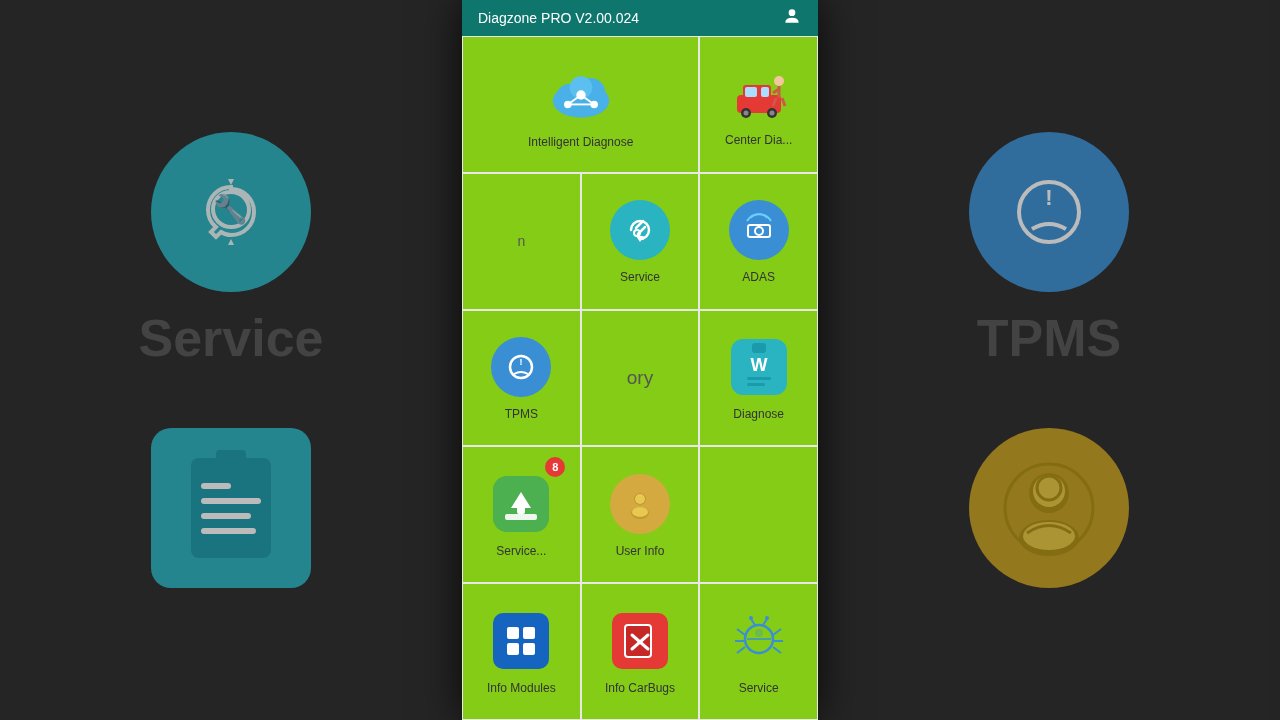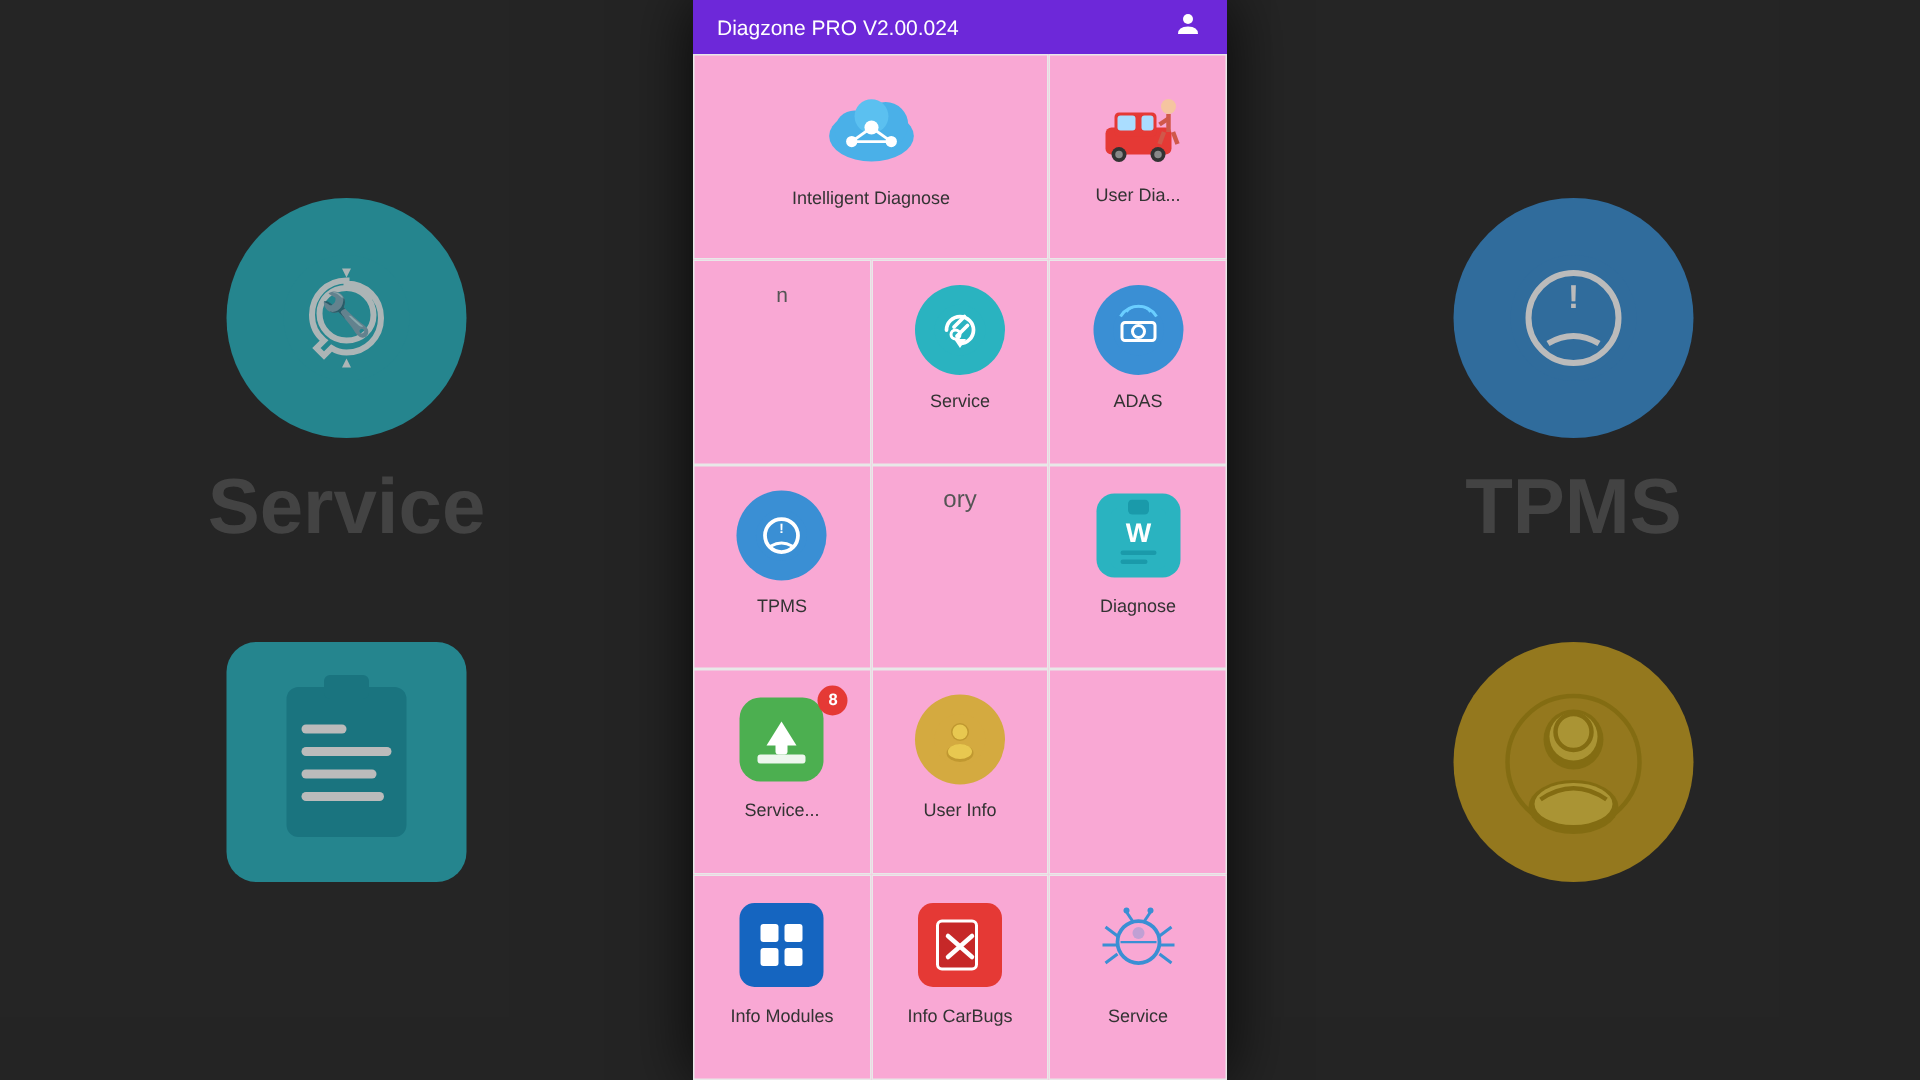--- a/index.html
+++ b/index.html
@@ -65,21 +65,21 @@
       height: 720px;
       background: #fff;
       box-shadow: 0 0 40px rgba(0,0,0,0.8);
       z-index: 10;
       overflow: hidden;
       display: flex;
       flex-direction: column;
     }
 
     .header {
-      background: #6d28d9;
+      background: #0f766e;
       height: 36px;
       display: flex;
       align-items: center;
       justify-content: space-between;
       padding: 0 16px;
       flex-shrink: 0;
     }
 
     .header-title {
       color: white;
@@ -89,25 +89,25 @@
 
     .header-user-icon {
       color: white;
       font-size: 18px;
     }
 
     .grid-item {
       display: flex;
       flex-direction: column;
       align-items: center;
-      justify-content: flex-start;
+      justify-content: center;
       padding: 14px 8px;
       border: 0.5px solid #e8e8e8;
       cursor: pointer;
-      background: #f9a8d4;
+      background: #84cc16;
       position: relative;
     }
 
     
     .wide-item {
       grid-column: span 2;
       border: 0.5px solid #e8e8e8;
     }
 
     .item-icon {
@@ -284,21 +284,21 @@
           <circle cx="17" cy="50" r="2.5" fill="#888"></circle>
           <circle cx="43" cy="50" r="2.5" fill="#888"></circle>
 
           <circle cx="50" cy="18" r="5" fill="#f5c5a0"></circle>
           <line x1="50" y1="23" x2="50" y2="35" stroke="#d0584a" stroke-width="3"></line>
           <line x1="44" y1="30" x2="50" y2="26" stroke="#d0584a" stroke-width="3"></line>
           <line x1="47" y1="35" x2="44" y2="43" stroke="#d0584a" stroke-width="3"></line>
           <line x1="53" y1="35" x2="56" y2="43" stroke="#d0584a" stroke-width="3"></line>
         </svg>
       </div>
-      <span class="item-label">User Dia...</span>
+      <span class="item-label">Center Dia...</span>
     </div>
 
     <div class="grid-item" style="overflow:hidden;">
       <span class="item-label" style="font-size:14px;color:#555;">n</span>
     </div>
 
     <div class="grid-item">
       <div class="item-icon">
         <div class="circle-icon ci-teal">
           <svg width="38" height="38" viewBox="0 0 38 38">
@@ -342,21 +342,21 @@
             <circle cx="19" cy="19" r="11" fill="none" stroke="white" stroke-width="2.5"></circle>
             <text x="19" y="17" text-anchor="middle" font-size="9" fill="white" font-weight="bold">!</text>
             <path d="M12 26 Q19 22 26 26" stroke="white" stroke-width="2" fill="none" stroke-linecap="round"></path>
           </svg>
         </div>
       </div>
       <span class="item-label">TPMS</span>
     </div>
 
     <div class="grid-item" style="overflow:hidden;">
-      <span class="item-label" style="font-size:16px;color:#555;">ory</span>
+      <span class="item-label" style="font-size:19px;color:#555;">ory</span>
     </div>
 
     <div class="grid-item">
       <div class="item-icon">
         <div class="square-icon si-teal">
           <svg width="40" height="48" viewBox="0 0 40 48">
 
             <rect x="2" y="6" width="36" height="40" rx="4" fill="#2ab3c0"></rect>
             <rect x="13" y="0" width="14" height="10" rx="3" fill="#1a9aaa"></rect>
 

